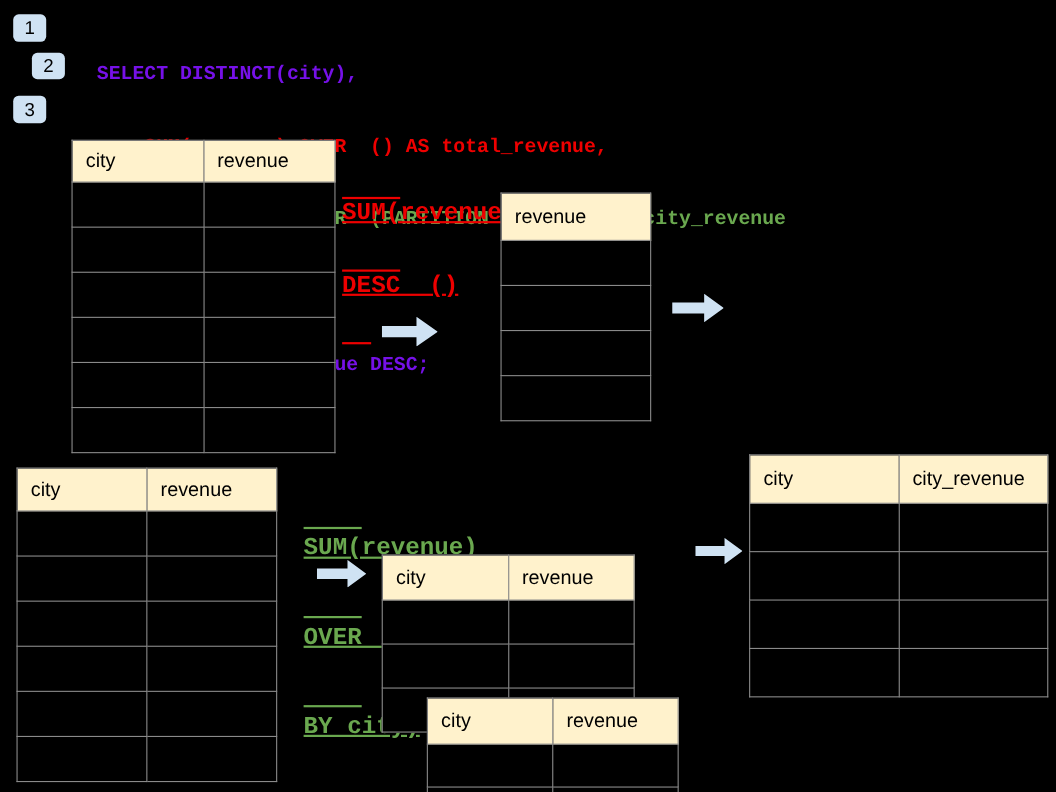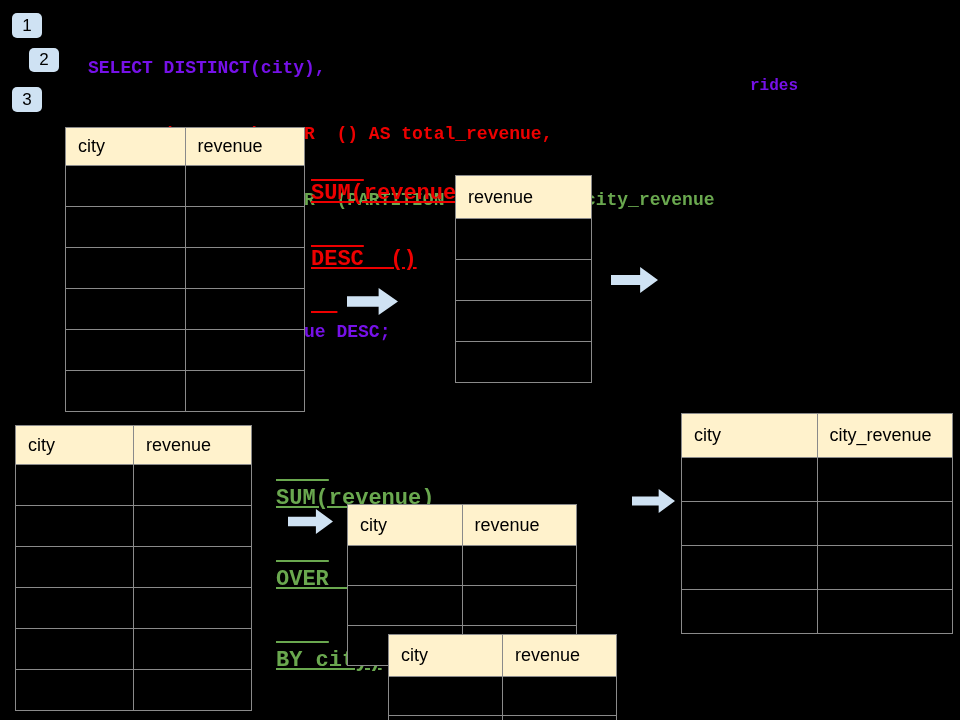--- a/index.html
+++ b/index.html
@@ -96,21 +96,20 @@
 
   <div class="code">
     <div style="color: rgb(118, 17, 232);">SELECT DISTINCT(city),</div>
     <div style="color: rgb(238, 0, 0);">    SUM(revenue) OVER  () AS total_revenue,</div>
     <div style="color: rgb(106, 168, 79);">    SUM(revenue) OVER  (PARTITION BY city) as city_revenue</div>
     <div style="color: rgb(118, 17, 232);"> FROM rides</div>
     <div style="color: rgb(118, 17, 232);"> ORDER by city_revenue DESC;</div>
   </div>
 
   <div class="note" style="color: rgb(118, 17, 232);">
-    <div>rides</div>
   </div>
 
   <div class="lbl" id="lbl-total" style="color: rgb(238, 0, 0);">
     <div>SUM(revenue)</div>
     <div>DESC  ()</div>
   </div>
 
   <div class="lbl" id="lbl-partition" style="color: rgb(106, 168, 79);">
     <div>SUM(revenue)</div>
     <div>OVER  (PARTITION</div>

